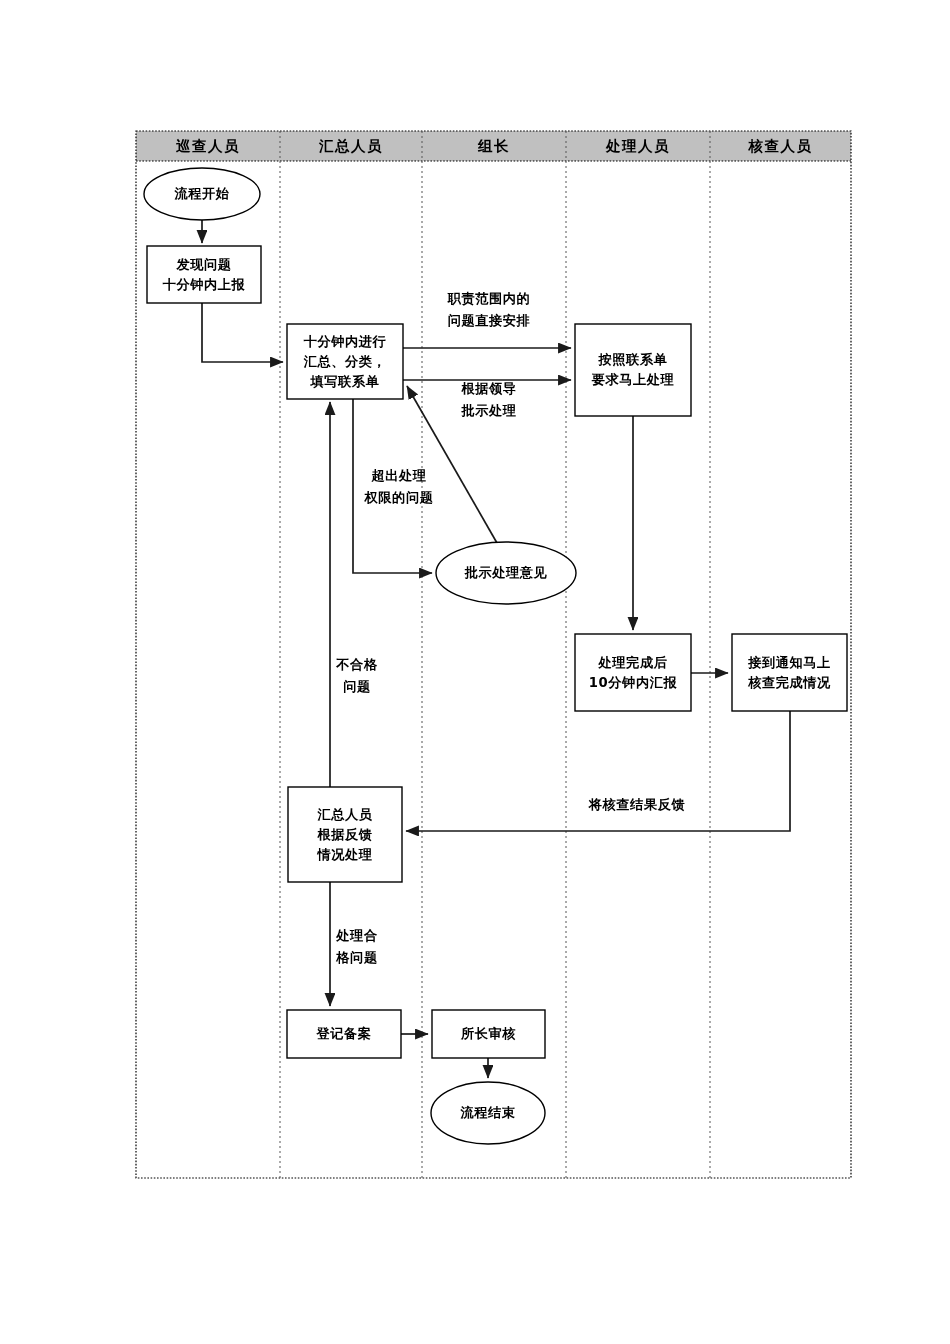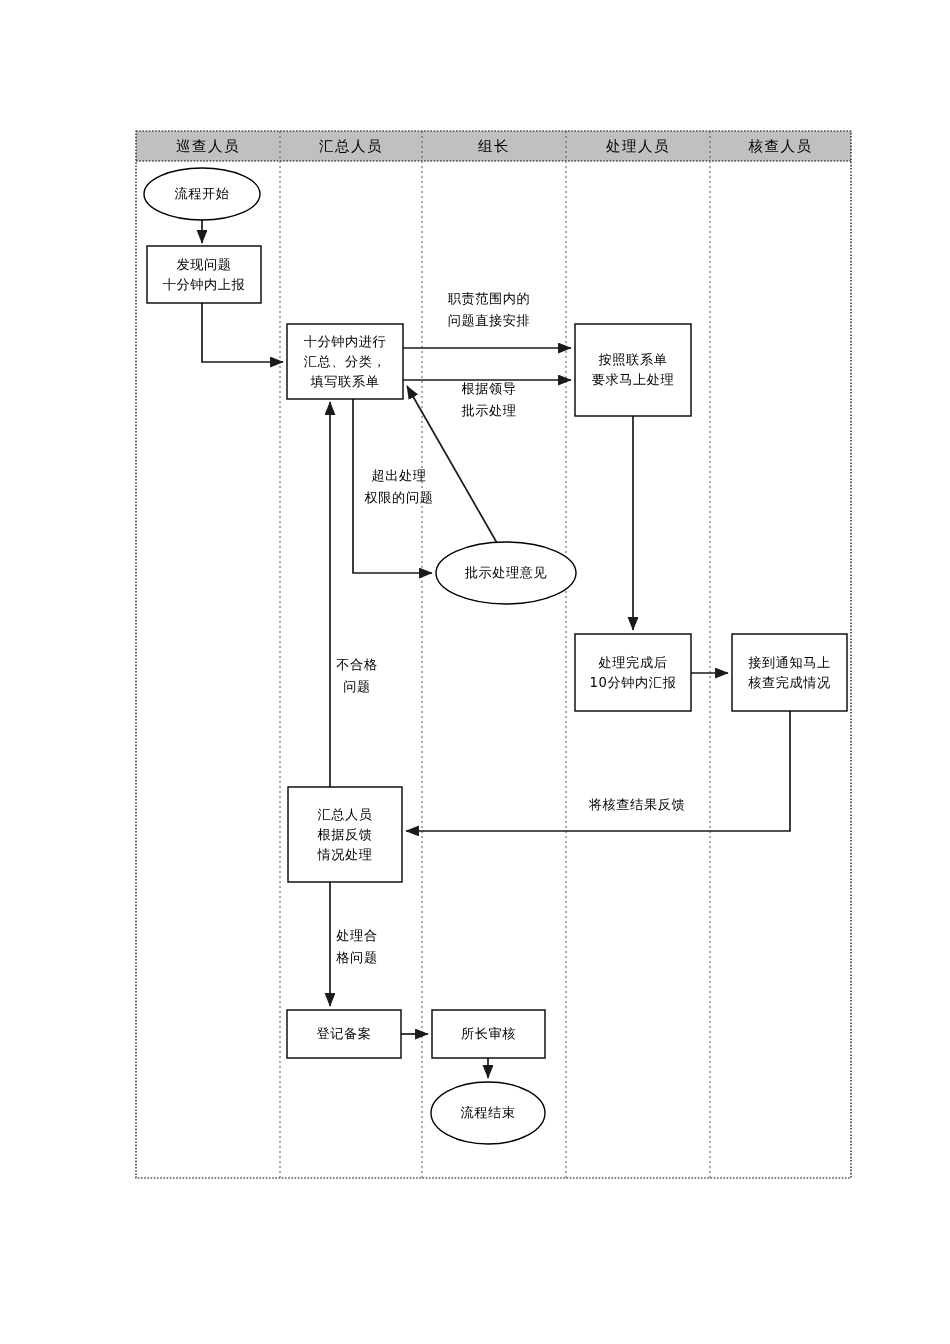--- a/index.html
+++ b/index.html
@@ -14,20 +14,21 @@
     position: relative;
     font-family: "DejaVu Sans", "Liberation Sans", sans-serif;
     overflow: hidden;
   }
   #canvas {
     position: absolute;
     left: 0;
     top: 0;
     width: 950px;
     height: 1344px;
+    font-weight: bold;
   }
   
   #canvas svg {
     display: block;
     width: 950px;
     height: 1344px;
   }
   .lane-header-fill {
     fill: #c0c0c0;
     stroke: none;

